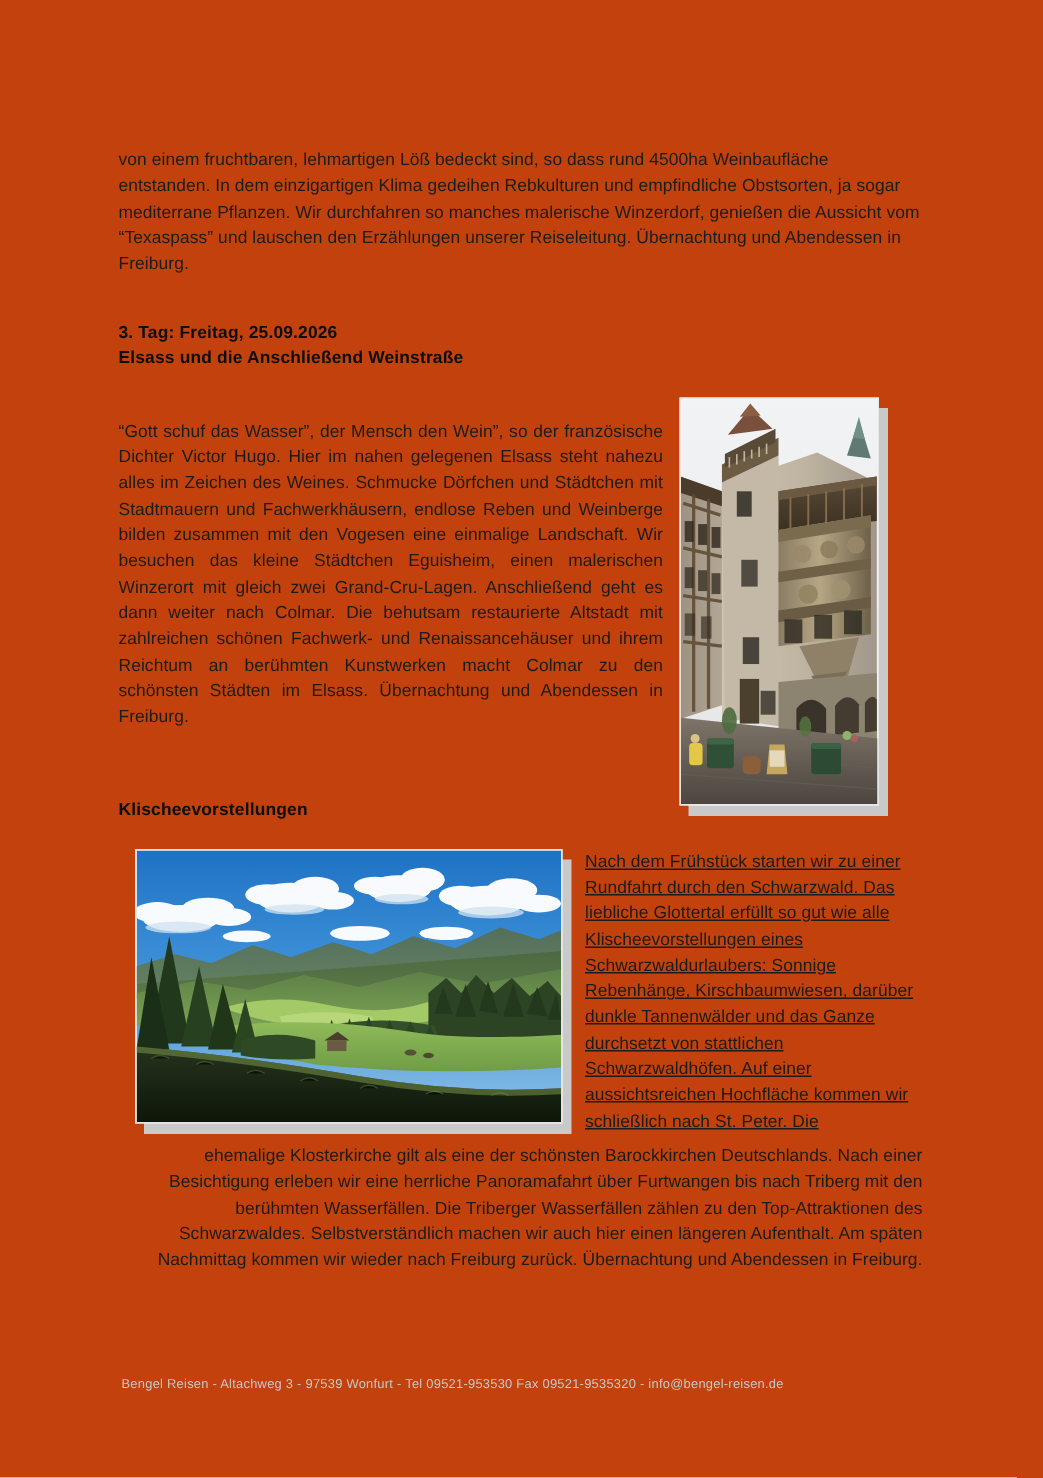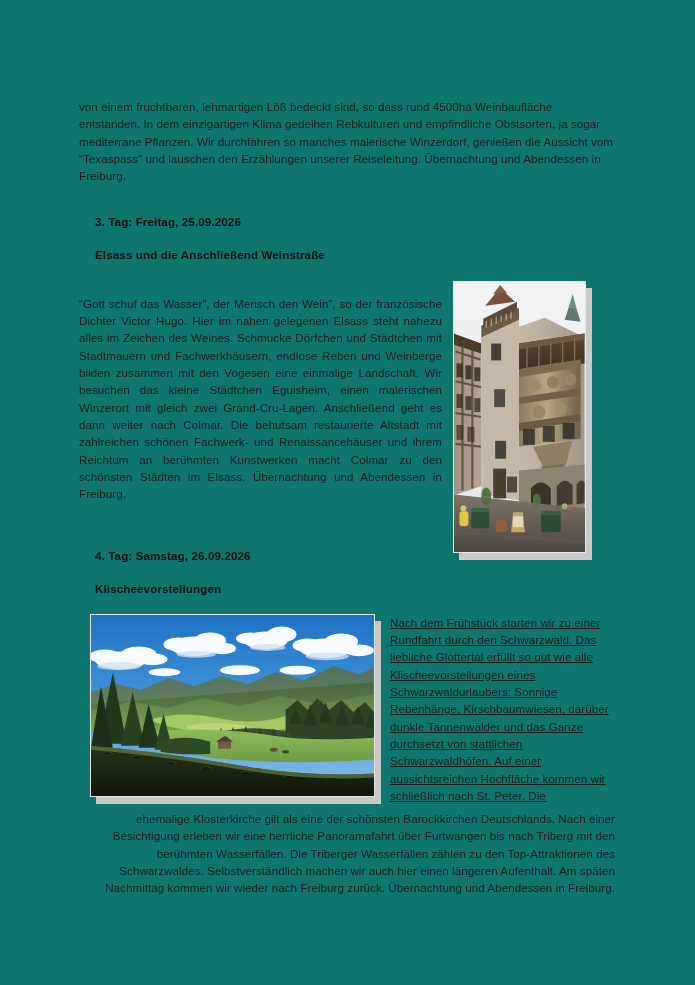--- a/index.html
+++ b/index.html
@@ -12,21 +12,21 @@
     height: 985px;
     position: relative;
     font-family: "Liberation Sans", sans-serif;
     color: #1a1a1a;
     overflow: hidden;
   }
 
   .page {
     position: absolute;
     inset: 0;
-    background: #0f766e;
+    background: #c2410c;
   }
 
   .content {
     position: absolute;
     left: 79px;
     top: 98px;
     width: 536px;
   }
 
   p {
@@ -40,21 +40,21 @@
   .intro-para {
     text-align: left;
     margin-bottom: 0;
   }
 
   .day-heading {
     font-weight: bold;
     font-size: 11.6px;
     line-height: 16.2px;
     color: #0d0d0d;
-    margin: 16px;
+    margin: 0;
     letter-spacing: 0.01em;
   }
 
   .heading-block-3 { margin-top: 30px; }
   .heading-block-4 { margin-top: 46px; }
 
   
   .day3-wrap {
     position: relative;
     margin-top: 32px;
@@ -287,21 +287,20 @@
           <ellipse cx="84" cy="220" rx="4" ry="7" fill="#55743f" opacity="0.85"></ellipse>
         </svg>
       </div>
 
       <div class="day3-text">
         <p>“Gott schuf das Wasser”, der Mensch den Wein”, so der französische Dichter Victor Hugo. Hier im nahen gelegenen Elsass steht nahezu alles im Zeichen des Weines. Schmucke Dörfchen und Städtchen mit Stadtmauern und Fachwerkhäusern, endlose Reben und Weinberge bilden zusammen mit den Vogesen eine einmalige Landschaft. Wir besuchen das kleine Städtchen Eguisheim, einen malerischen Winzerort mit gleich zwei Grand-Cru-Lagen. Anschließend geht es dann weiter nach Colmar. Die behutsam restaurierte Altstadt mit zahlreichen schönen Fachwerk- und Renaissancehäuser und ihrem Reichtum an berühmten Kunstwerken macht Colmar zu den schönsten Städten im Elsass. Übernachtung und Abendessen in Freiburg.</p>
       </div>
     </div>
 
     <div class="heading-block-4">
-      <div class="day-heading">4. Tag: Samstag, 26.09.2026</div>
       <div class="day-heading">Klischeevorstellungen</div>
     </div>
 
     <div class="day4-wrap">
 
       <div class="photo-frame landscape">
         <svg class="landscape-art" viewBox="0 0 285 183" preserveAspectRatio="xMidYMid slice">
           <defs>
             <linearGradient id="skyL" x1="0" y1="0" x2="0" y2="1">
               <stop offset="0%" stop-color="#1e72c4"></stop>
@@ -424,14 +423,15 @@
 
       <div class="day4-side">
         <p>Nach dem Frühstück starten wir zu einer Rundfahrt durch den Schwarzwald. Das liebliche Glottertal erfüllt so gut wie alle Klischeevorstellungen eines Schwarzwaldurlaubers: Sonnige Rebenhänge, Kirschbaumwiesen, darüber dunkle Tannenwälder und das Ganze durchsetzt von stattlichen Schwarzwaldhöfen. Auf einer aussichtsreichen Hochfläche kommen wir schließlich nach St. Peter. Die</p>
       </div>
 
       <p class="day4-rest">ehemalige Klosterkirche gilt als eine der schönsten Barockkirchen Deutschlands. Nach einer Besichtigung erleben wir eine herrliche Panoramafahrt über Furtwangen bis nach Triberg mit den berühmten Wasserfällen. Die Triberger Wasserfällen zählen zu den Top-Attraktionen des Schwarzwaldes. Selbstverständlich machen wir auch hier einen längeren Aufenthalt. Am späten Nachmittag kommen wir wieder nach Freiburg zurück. Übernachtung und Abendessen in Freiburg.</p>
     </div>
 
   </div>
 
+  <div class="footer">Bengel Reisen - Altachweg 3 - 97539 Wonfurt - Tel 09521-953530 Fax 09521-9535320 - info@bengel-reisen.de</div>
 
 </div>
 
 </body></html>

